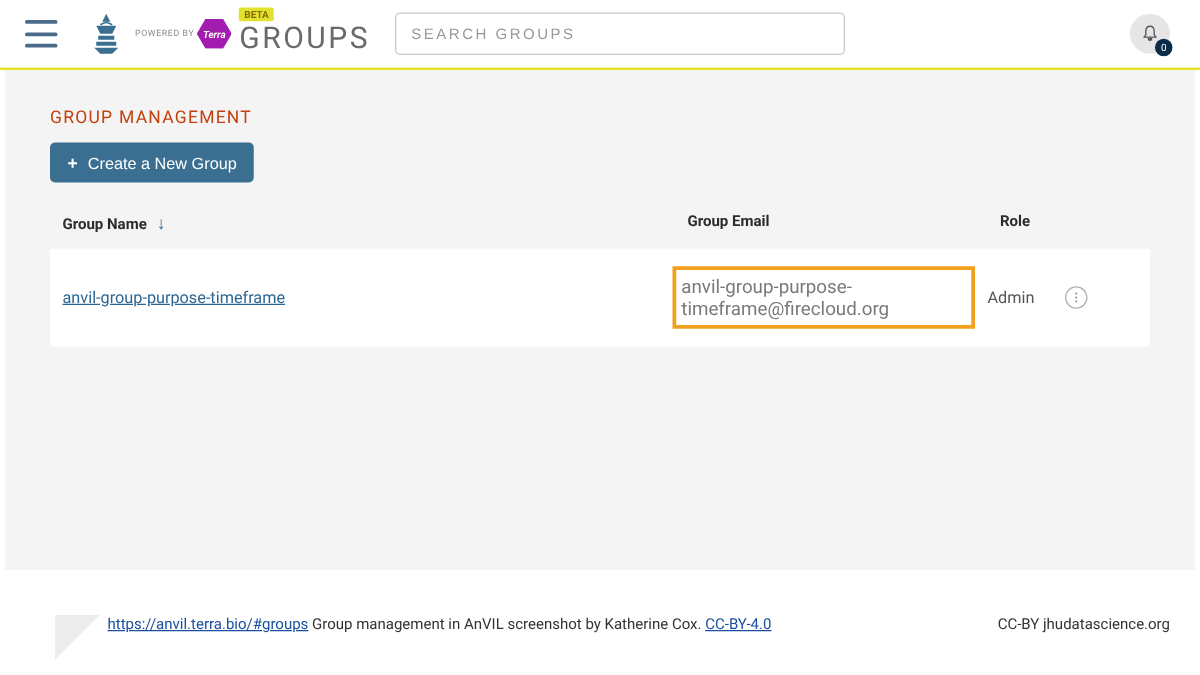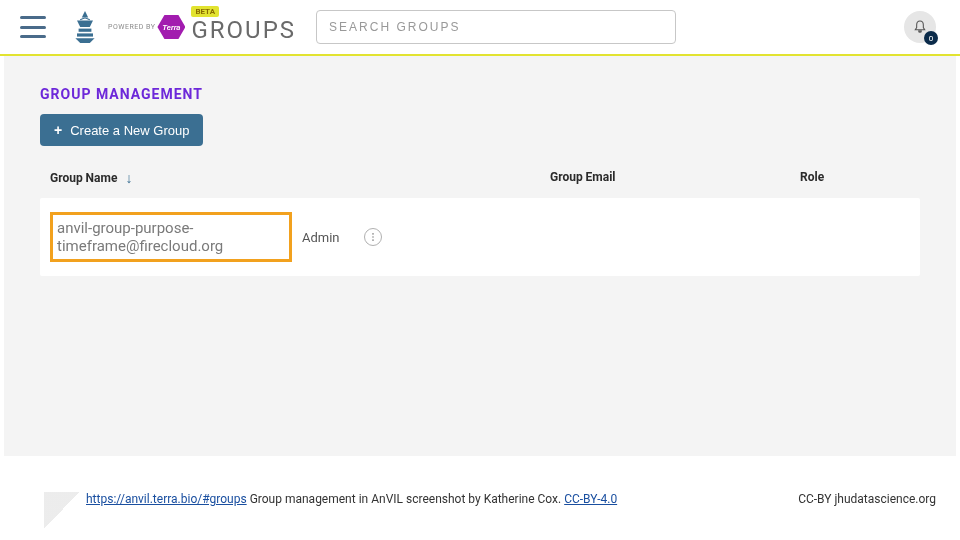--- a/index.html
+++ b/index.html
@@ -76,22 +76,22 @@
     display:flex; align-items:center; justify-content:center;
   }
   
   .canvas {
     background: #f4f4f4;
     height: 400px;
     padding: 30px 36px;
     margin: 0 4px;
   }
   .page-heading {
-    font-size: 14px; font-weight: 700; letter-spacing: 1px;
-    color: #6d28d9; margin-bottom: 12px;
+    font-size: 14px; font-weight: 400; letter-spacing: 1px;
+    color: #c2410c; margin-bottom: 12px;
   }
   .create-btn {
     background: #3b6f92; color: #fff; border: none;
     padding: 8px 14px; border-radius: 4px; font-size: 13px;
     display: inline-flex; align-items: center; gap: 8px;
     cursor: pointer; margin-bottom: 18px;
   }
   .create-btn .plus { font-size: 14px; font-weight: 700; }
   .table-head {
     display: flex; padding: 6px 10px 12px 10px;
@@ -178,20 +178,21 @@
   <div class="table-head">
     <div class="col-name">
       <span>Group Name</span>
       <span class="sort-arrow">↓</span>
     </div>
     <div class="col-email">Group Email</div>
     <div class="col-role">Role</div>
   </div>
 
   <div class="row">
+    <a href="#" class="name">anvil-group-purpose-timeframe</a>
     <div class="email-cell">
       <span class="email-box">anvil-group-purpose-timeframe@firecloud.org</span>
     </div>
     <div class="role">Admin</div>
     <div class="dots">
       <svg viewBox="0 0 16 16" width="10" height="10">
         <circle cx="8" cy="3" r="1.3" fill="#888"></circle>
           <circle cx="8" cy="8" r="1.3" fill="#888"></circle>
           <circle cx="8" cy="13" r="1.3" fill="#888"></circle>
       </svg>

